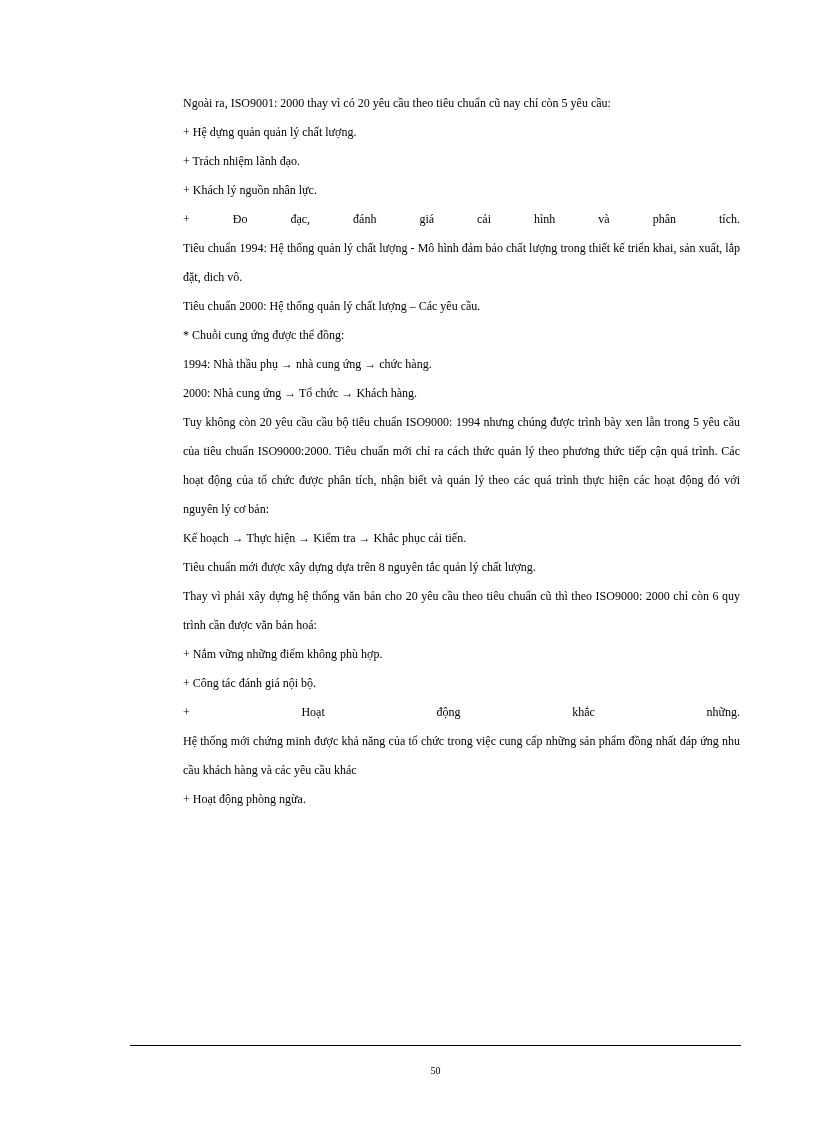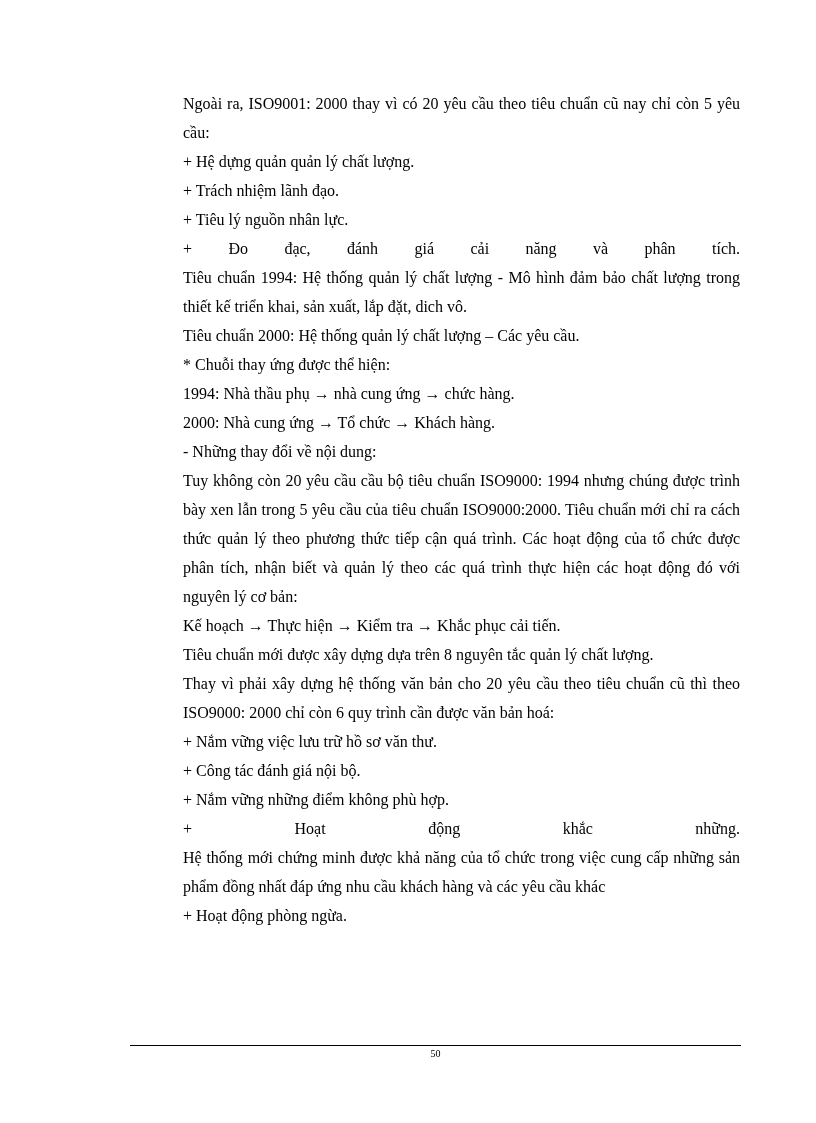--- a/index.html
+++ b/index.html
@@ -14,21 +14,21 @@
     background: #ffffff;
     overflow: hidden;
     font-family: "Liberation Serif", "DejaVu Serif", serif;
     color: #000000;
   }
   .doc-body {
     position: absolute;
     left: 183px;
     top: 89px;
     width: 557px;
-    font-size: 16px;
+    font-size: 12px;
     line-height: 29px;
     text-align: justify;
   }
   .doc-body p {
     margin: 0;
     padding: 0;
   }
   
   .doc-body p.spread {
     text-align: justify;
@@ -39,50 +39,48 @@
     left: 130px;
     top: 1045px;
     width: 611px;
   }
   .footer-rule {
     border-top: 1px solid #000000;
     height: 0;
     width: 100%;
   }
   .page-number {
-    margin-top: 2px;
+    margin-top: 19px;
     text-align: center;
     font-size: 10px;
     line-height: 12px;
   }
 </style>
 </head>
 <body>
 
 <div class="page">
 
   <div class="doc-body">
     <p>Ngoài ra, ISO9001: 2000 thay vì có 20 yêu cầu theo tiêu chuẩn cũ nay chỉ còn 5 yêu cầu:</p>
     <p>+ Hệ dựng quản quản lý chất lượng.</p>
     <p>+ Trách nhiệm lãnh đạo.</p>
-    <p>+ Tiêu lý nguồn nhân lực.</p>
-    <p class="spread">+ Đo đạc, đánh giá cải năng và phân tích.</p>
+    <p>+ Khách lý nguồn nhân lực.</p>
+    <p class="spread">+ Đo đạc, đánh giá cải hình và phân tích.</p>
     <p>Tiêu chuẩn 1994: Hệ thống quản lý chất lượng - Mô hình đảm bảo chất lượng trong thiết kế triển khai, sản xuất, lắp đặt, dich vô.</p>
     <p>Tiêu chuẩn 2000: Hệ thống quản lý chất lượng – Các yêu cầu.</p>
-    <p>* Chuỗi thay ứng được thể hiện:</p>
+    <p>* Chuỗi cung ứng được thể đồng:</p>
     <p>1994: Nhà thầu phụ → nhà cung ứng → chức hàng.</p>
     <p>2000: Nhà cung ứng → Tổ chức → Khách hàng.</p>
-    <p>- Những thay đổi về nội dung:</p>
     <p>Tuy không còn 20 yêu cầu cầu bộ tiêu chuẩn ISO9000: 1994 nhưng chúng được trình bày xen lẫn trong 5 yêu cầu của tiêu chuẩn ISO9000:2000. Tiêu chuẩn mới chỉ ra cách thức quản lý theo phương thức tiếp cận quá trình. Các hoạt động của tổ chức được phân tích, nhận biết và quản lý theo các quá trình thực hiện các hoạt động đó với nguyên lý cơ bản:</p>
     <p>Kế hoạch → Thực hiện → Kiểm tra → Khắc phục cải tiến.</p>
     <p>Tiêu chuẩn mới được xây dựng dựa trên 8 nguyên tắc quản lý chất lượng.</p>
     <p>Thay vì phải xây dựng hệ thống văn bản cho 20 yêu cầu theo tiêu chuẩn cũ thì theo ISO9000: 2000 chỉ còn 6 quy trình cần được văn bản hoá:</p>
-    <p>+ Nắm vững việc lưu trữ hồ sơ văn thư.</p>
+    <p>+ Nắm vững những điểm không phù hợp.</p>
     <p>+ Công tác đánh giá nội bộ.</p>
-    <p>+ Nắm vững những điểm không phù hợp.</p>
     <p class="spread">+ Hoạt động khắc những.</p>
     <p>Hệ thống mới chứng minh được khả năng của tổ chức trong việc cung cấp những sản phẩm đồng nhất đáp ứng nhu cầu khách hàng và các yêu cầu khác</p>
     <p>+ Hoạt động phòng ngừa.</p>
   </div>
 
   <div class="footer">
     <div class="footer-rule"></div>
     <div class="page-number">50</div>
   </div>
 

